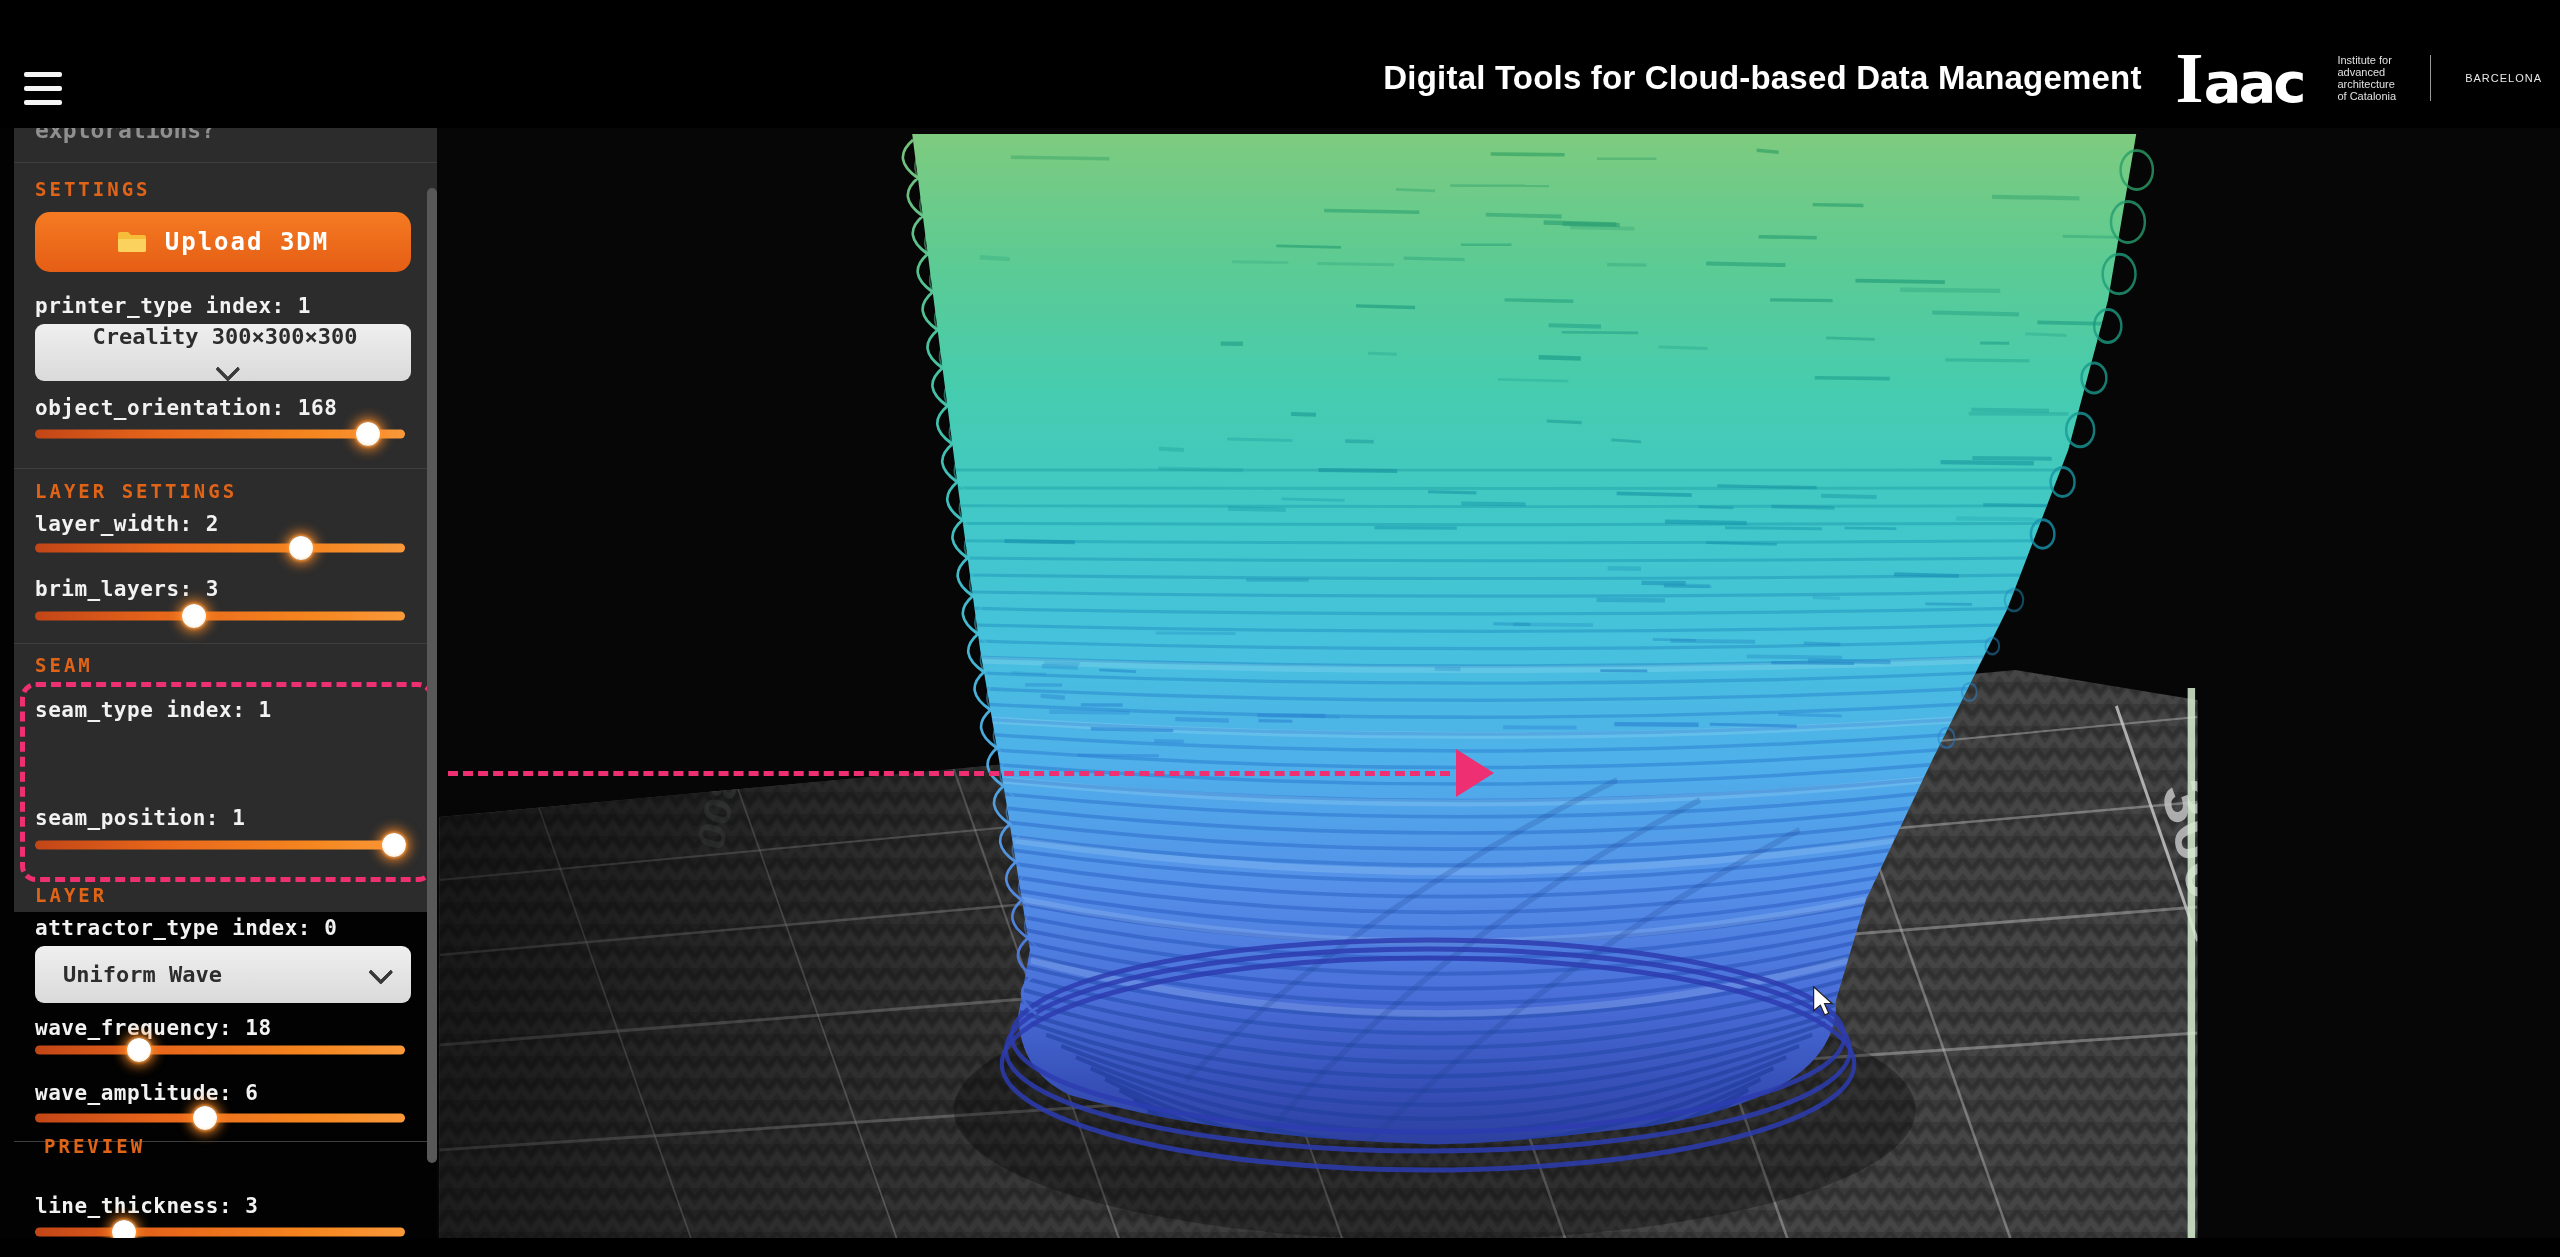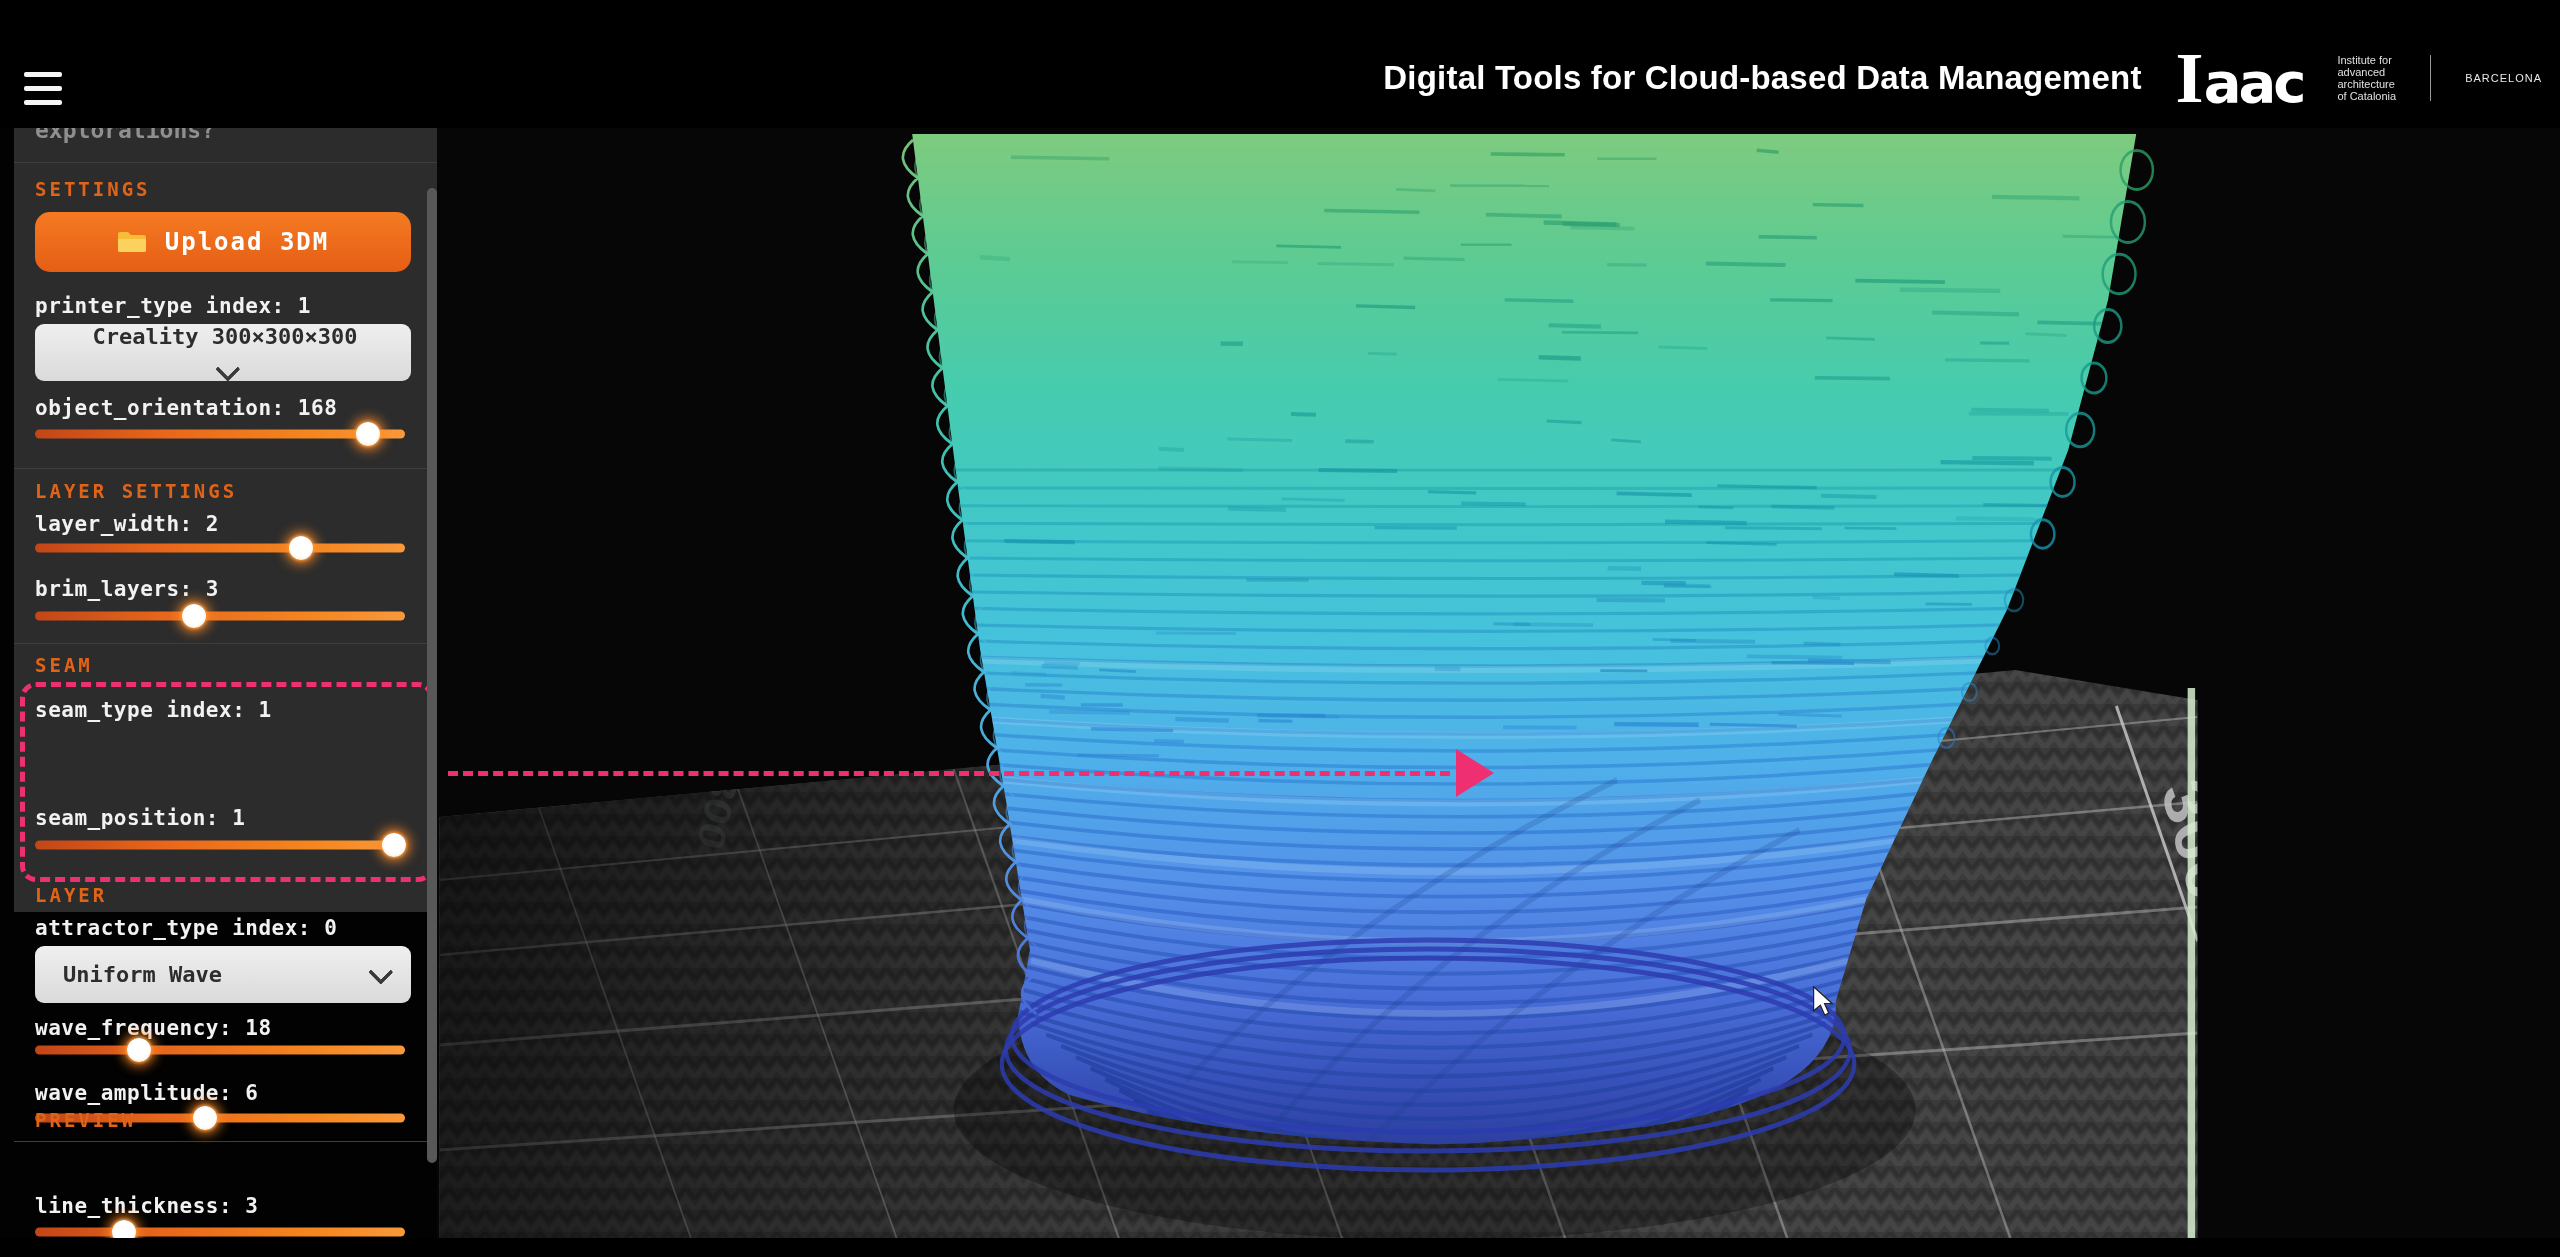--- a/index.html
+++ b/index.html
@@ -390,21 +390,21 @@
       <div class="track"></div>
         <div class="handle" style="left:28%;"></div>
     </div>
     <div class="sb-abs sb-label" style="top:953px;">wave_amplitude: 6</div>
     <div class="slider" style="top:976px;">
       <div class="track"></div>
         <div class="handle" style="left:46%;"></div>
     </div>
     <div class="sb-divider" style="top:1013px;"></div>
 
-    <div class="sb-abs sb-heading" style="top:981px;">PREVIEW</div>
+    <div class="sb-abs sb-heading" style="top:1007px;margin-left:9px;">PREVIEW</div>
     <div class="sb-abs sb-label" style="top:1066px;">line_thickness: 3</div>
     <div class="slider" style="top:1090px;">
       <div class="track"></div>
         <div class="handle" style="left:24%;"></div>
     </div>
   </div>
 
   <div class="seam-box"></div>
   <div id="sb-scrollbar"></div>
   <div id="annot-line"></div>

